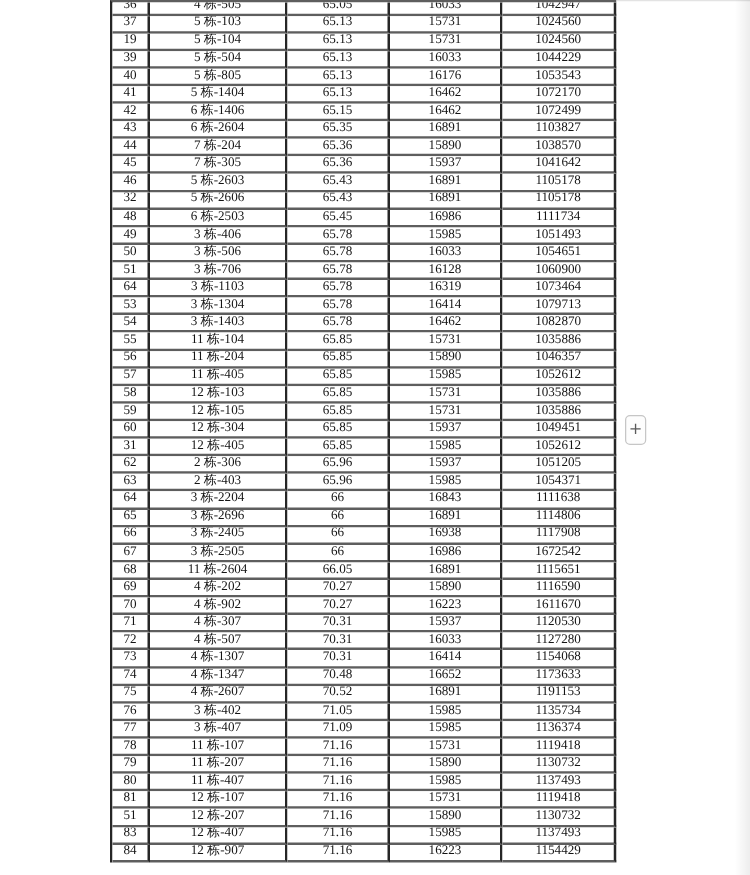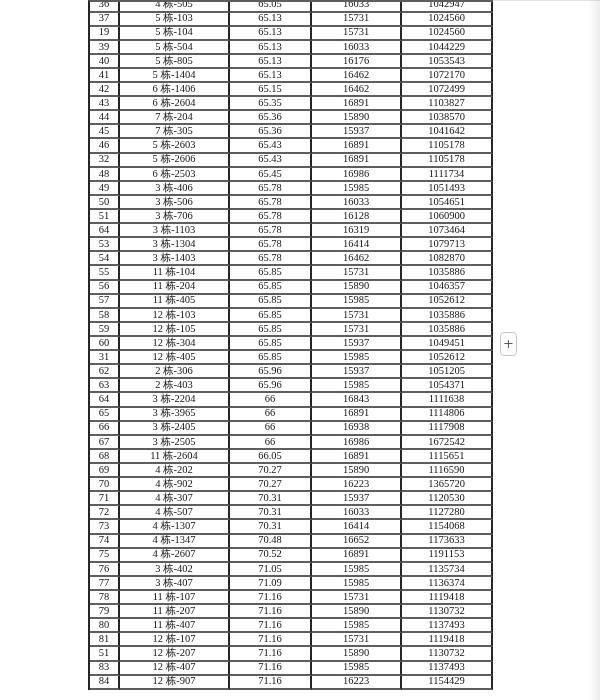--- a/index.html
+++ b/index.html
@@ -226,21 +226,21 @@
       <div class="cell">2 栋-403</div>
       <div class="cell">65.96</div>
       <div class="cell">15985</div>
       <div class="cell">1054371</div>
       <div class="cell">64</div>
       <div class="cell">3 栋-2204</div>
       <div class="cell">66</div>
       <div class="cell">16843</div>
       <div class="cell">1111638</div>
       <div class="cell">65</div>
-      <div class="cell">3 栋-3965</div>
+      <div class="cell">3 栋-2696</div>
       <div class="cell">66</div>
       <div class="cell">16891</div>
       <div class="cell">1114806</div>
       <div class="cell">66</div>
       <div class="cell">3 栋-2405</div>
       <div class="cell">66</div>
       <div class="cell">16938</div>
       <div class="cell">1117908</div>
       <div class="cell">67</div>
       <div class="cell">3 栋-2505</div>
@@ -254,21 +254,21 @@
       <div class="cell">1115651</div>
       <div class="cell">69</div>
       <div class="cell">4 栋-202</div>
       <div class="cell">70.27</div>
       <div class="cell">15890</div>
       <div class="cell">1116590</div>
       <div class="cell">70</div>
       <div class="cell">4 栋-902</div>
       <div class="cell">70.27</div>
       <div class="cell">16223</div>
-      <div class="cell">1365720</div>
+      <div class="cell">1611670</div>
       <div class="cell">71</div>
       <div class="cell">4 栋-307</div>
       <div class="cell">70.31</div>
       <div class="cell">15937</div>
       <div class="cell">1120530</div>
       <div class="cell">72</div>
       <div class="cell">4 栋-507</div>
       <div class="cell">70.31</div>
       <div class="cell">16033</div>
       <div class="cell">1127280</div>

